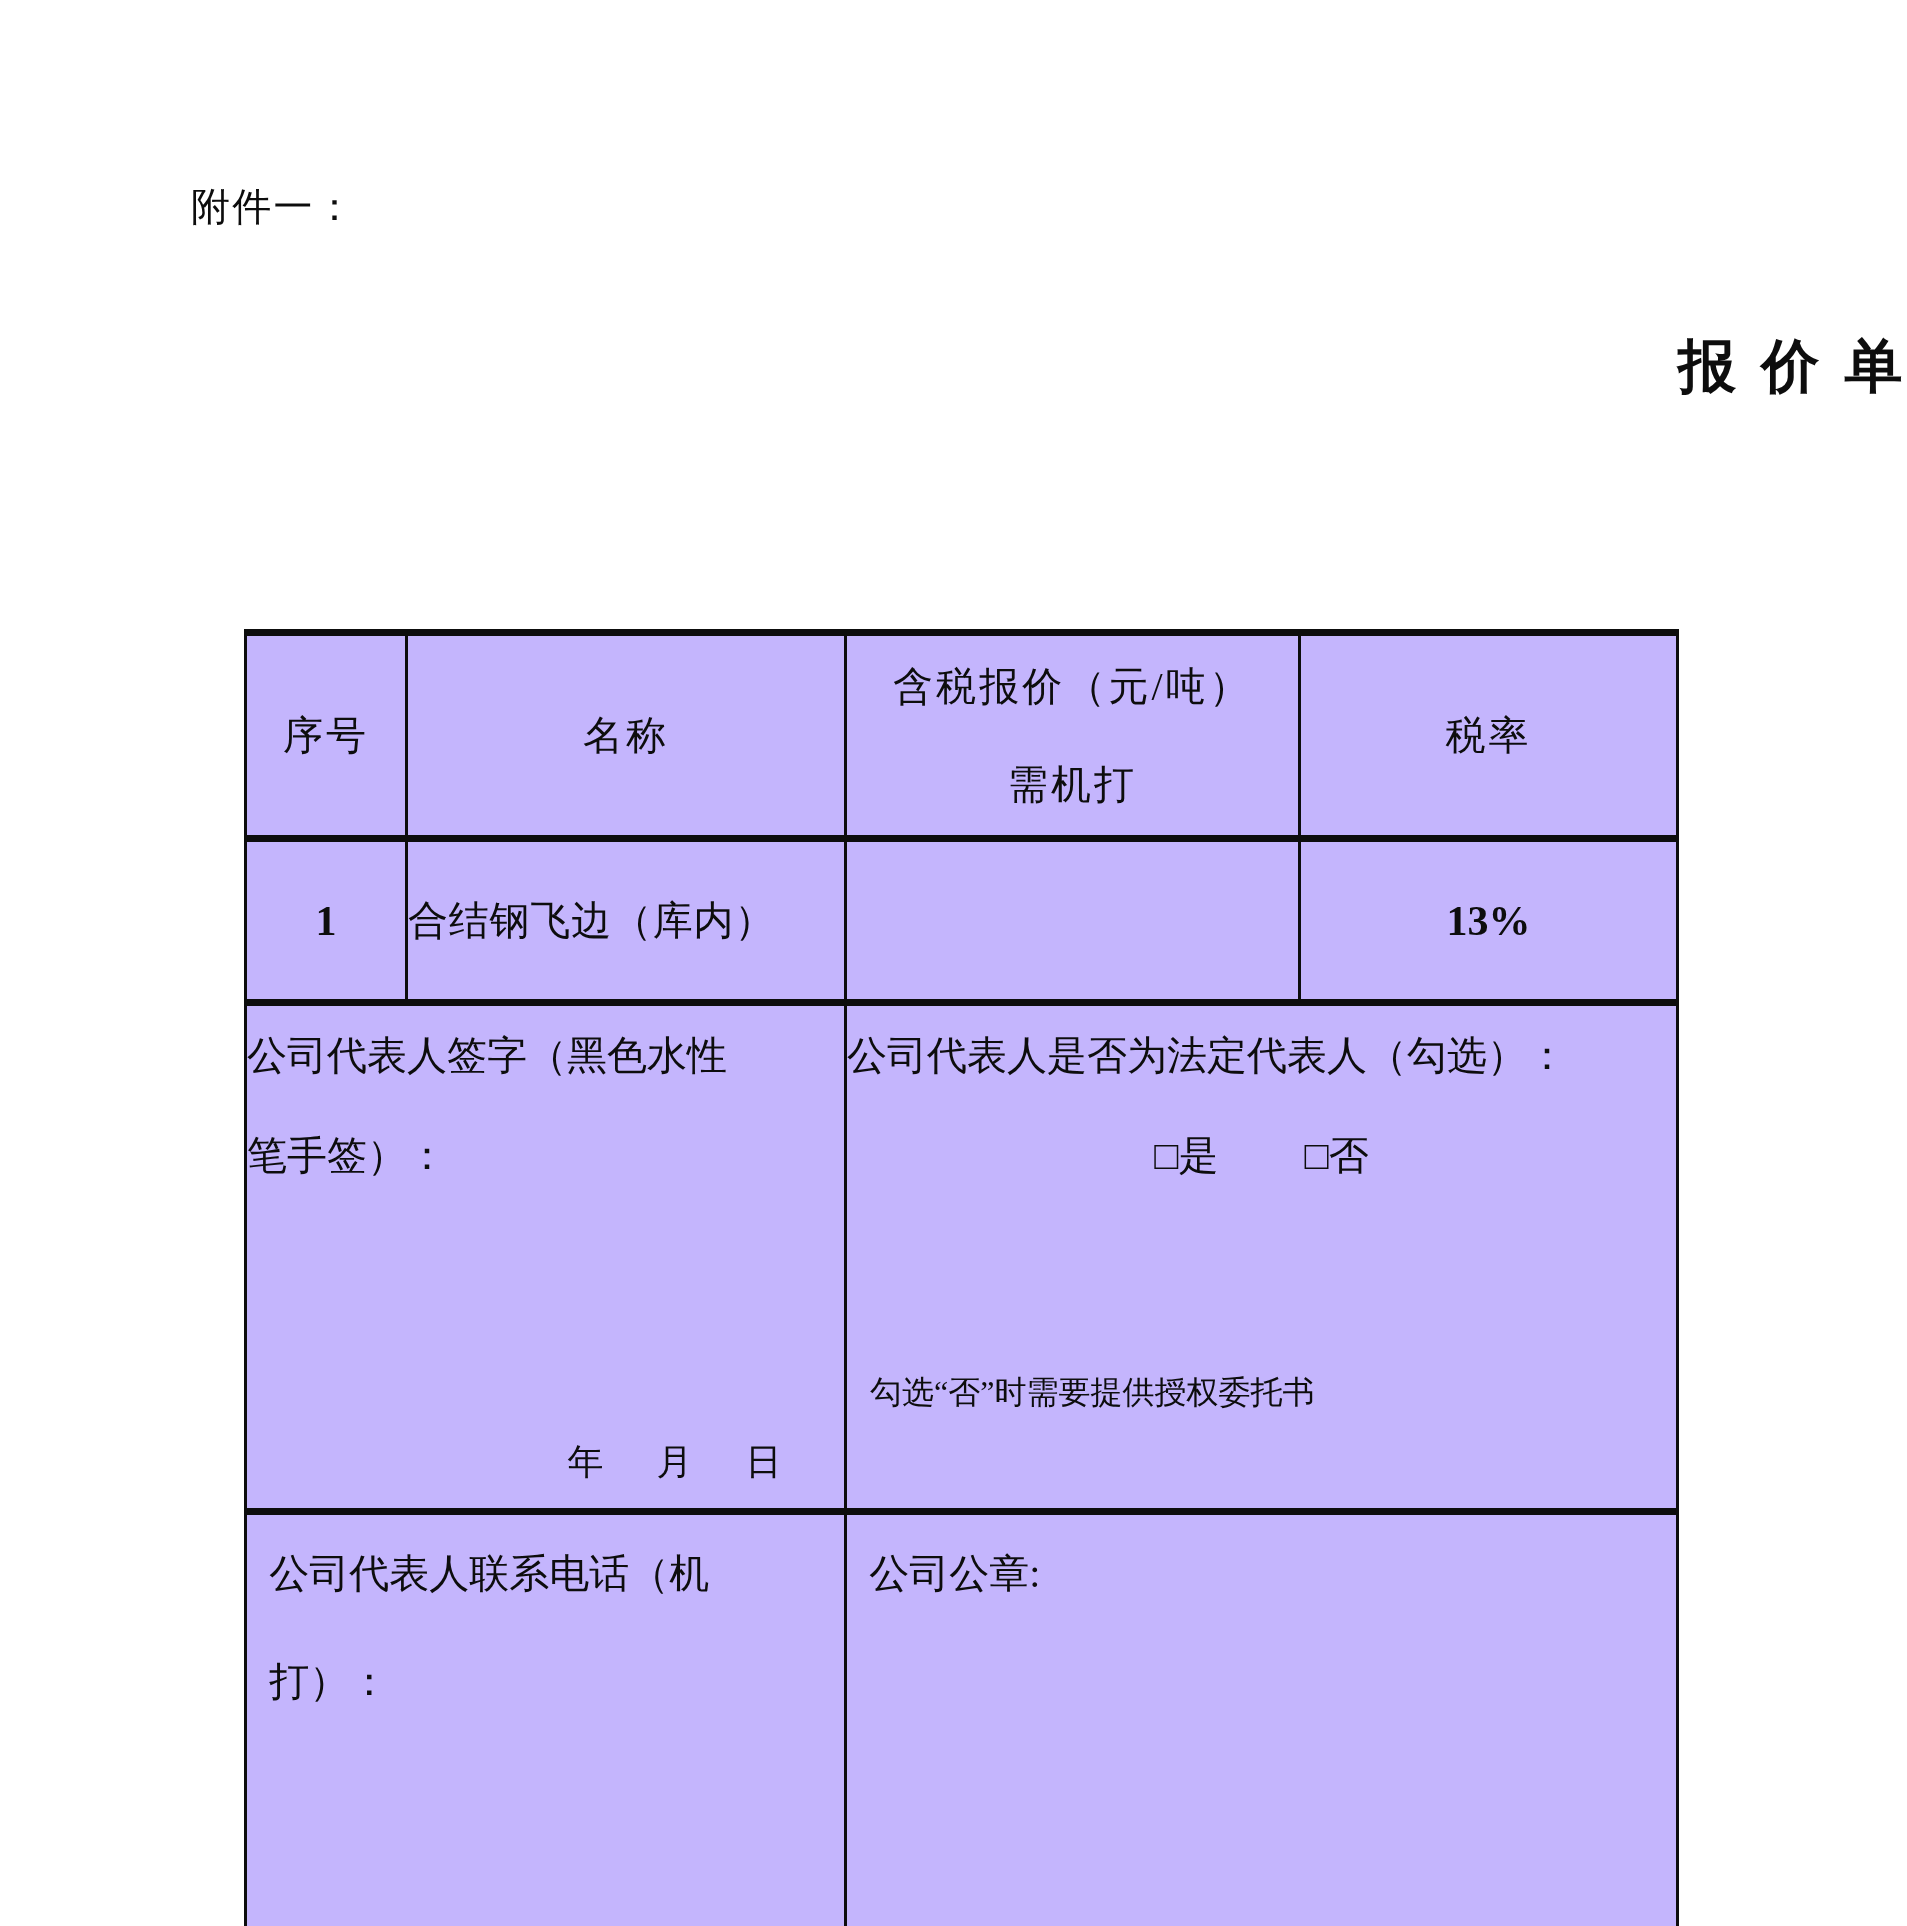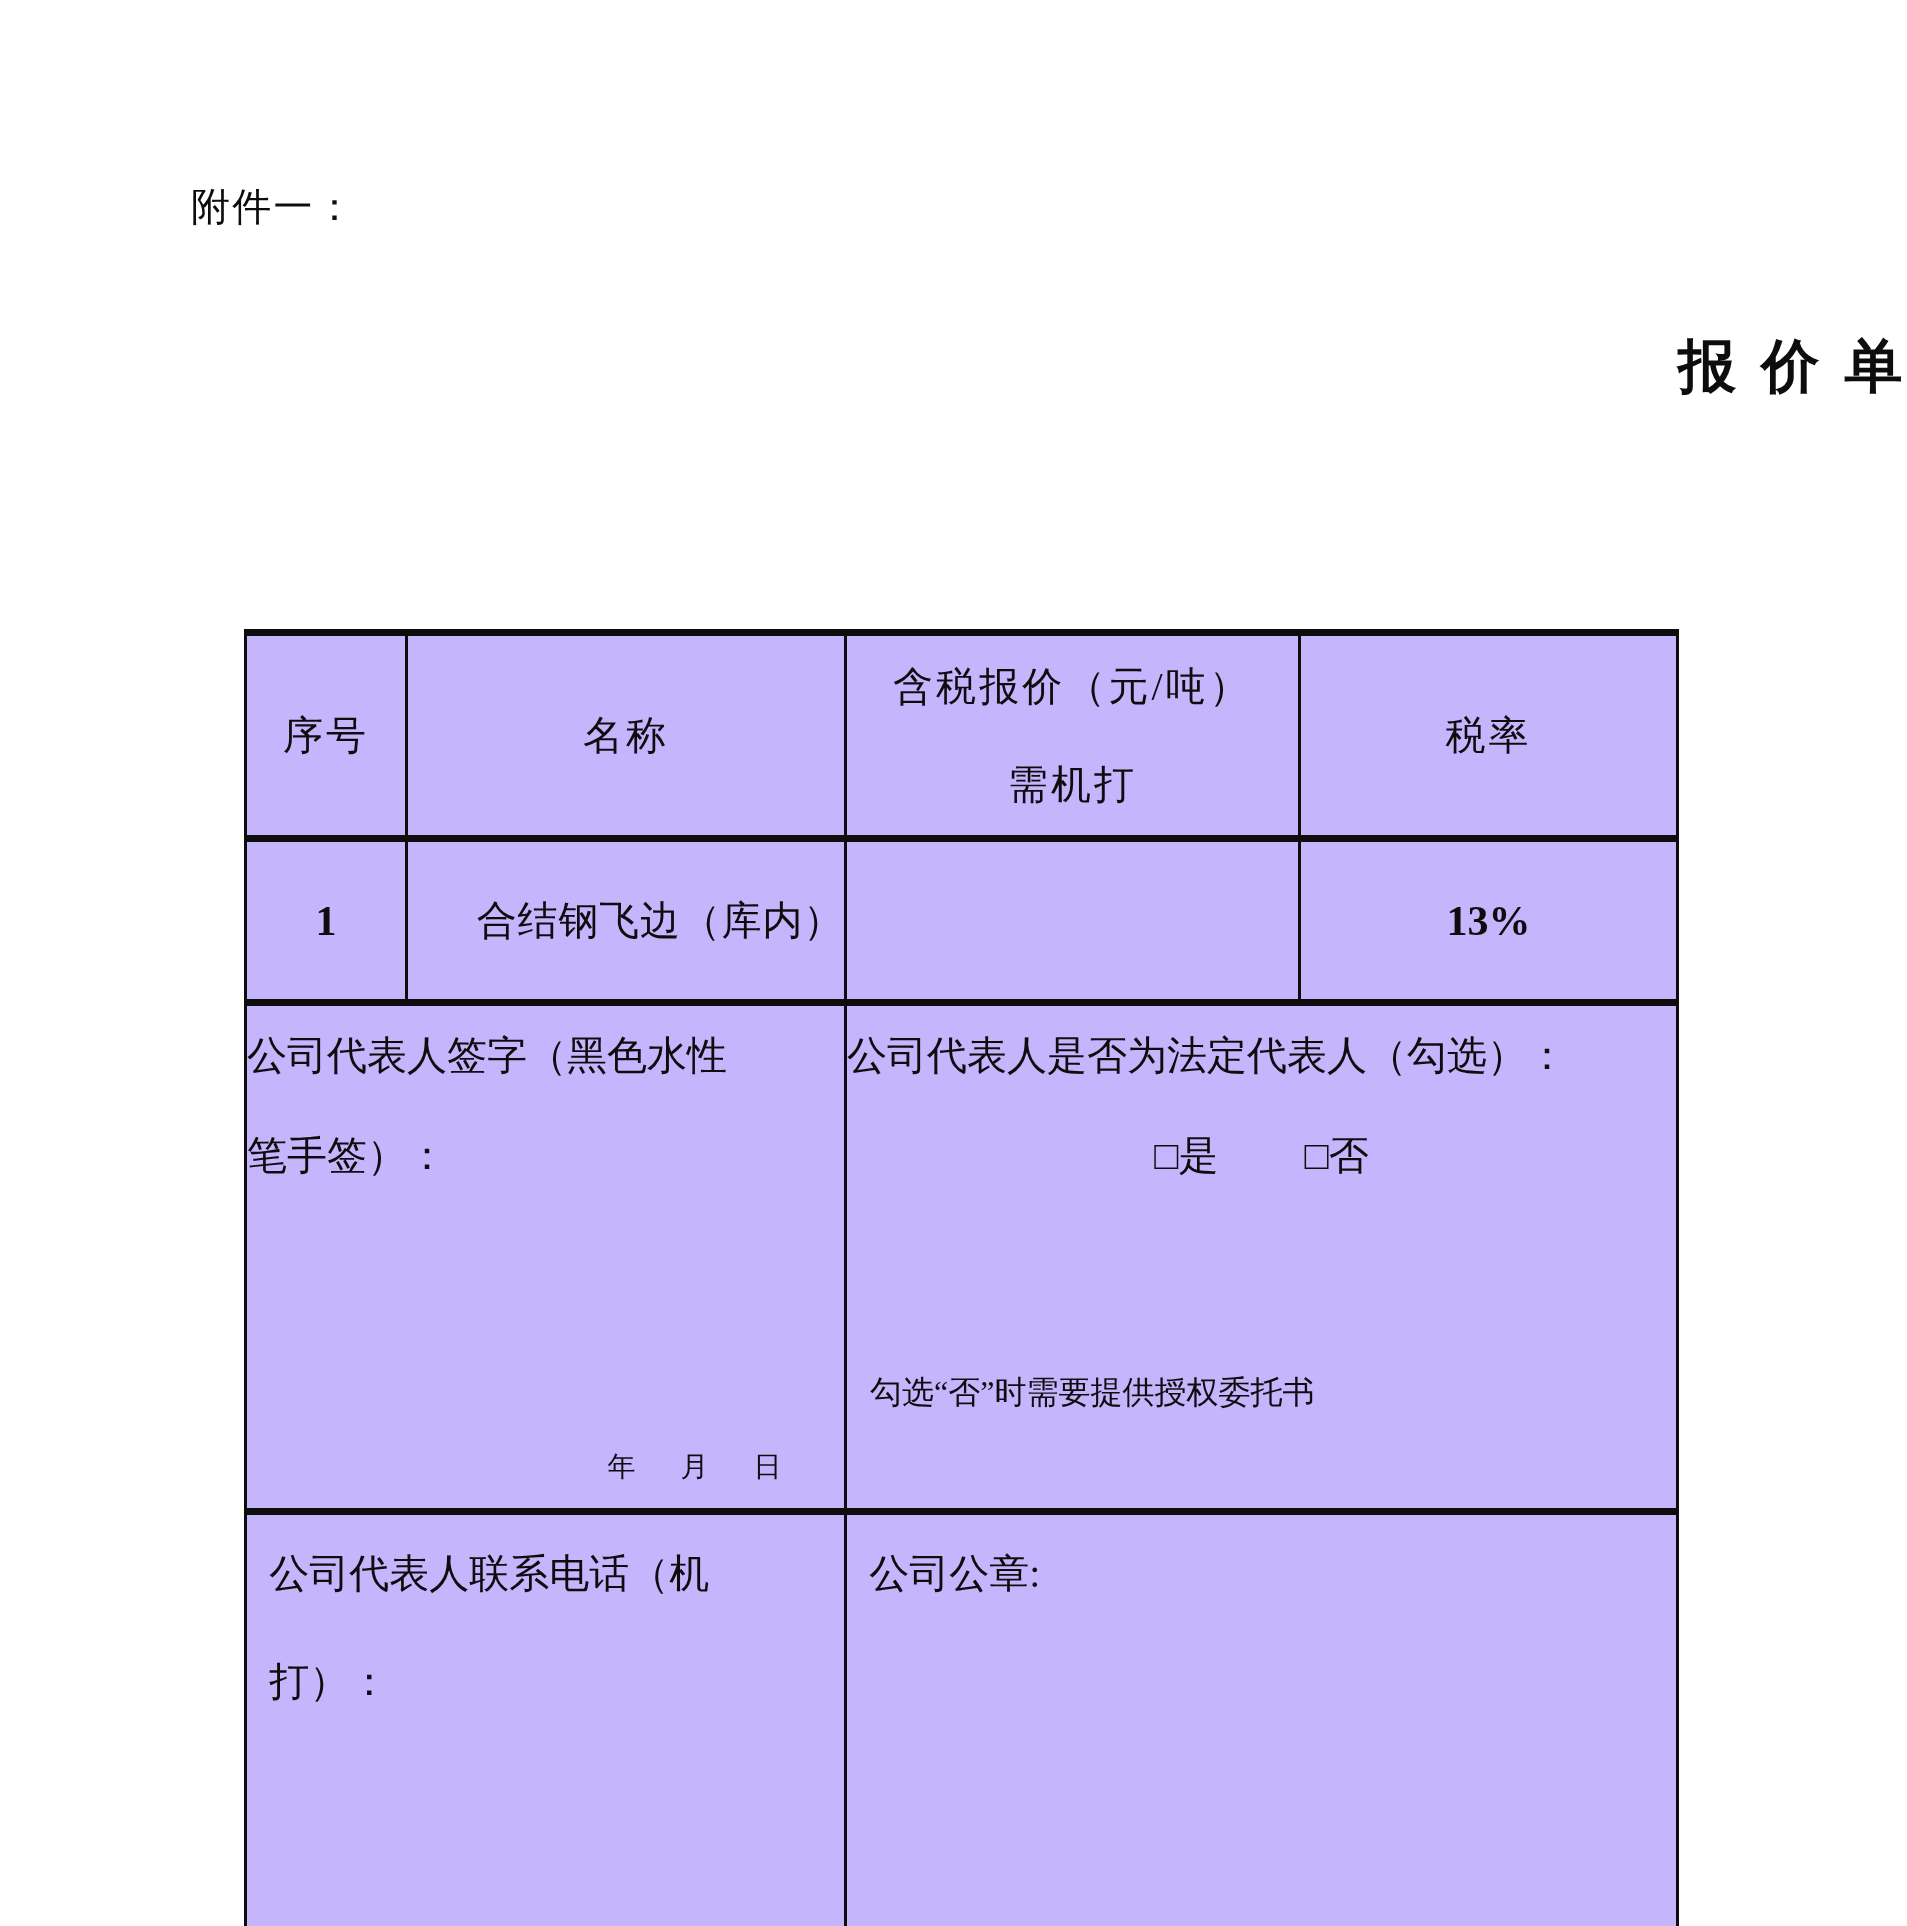--- a/index.html
+++ b/index.html
@@ -82,42 +82,42 @@
     line-height: 2.45;
     letter-spacing: 3.1px;
   }
   
   tr.item td {
     height: 157px;
     vertical-align: middle;
   }
   td.c-center { text-align: center; }
   td.c-name {
-    text-align: right;
+    text-align: left;
     padding-left: 18.5px;
     letter-spacing: 0.8px;
   }
   .num {
     font-weight: bold;
     font-size: 42px;
   }
   
   tr.sig td {
     height: 502px;
     vertical-align: top;
     position: relative;
     line-height: 2.5;
   }
   td.sig-left  { padding: 20px 15.4px 0 22.3px; }
   td.sig-right { padding: 20px 15.4px 0 22.3px; }
   .date-line {
     position: absolute;
     right: 54px;
     bottom: 24px;
-    font-size: 28px;
+    font-size: 36px;
     letter-spacing: 8.5px;
     white-space: nowrap;
     line-height: 1.2;
   }
   .check-line {
     text-align: center;
     white-space: nowrap;
   }
   .checkbox-gap { margin-left: 1.9em; }
   .auth-note {

